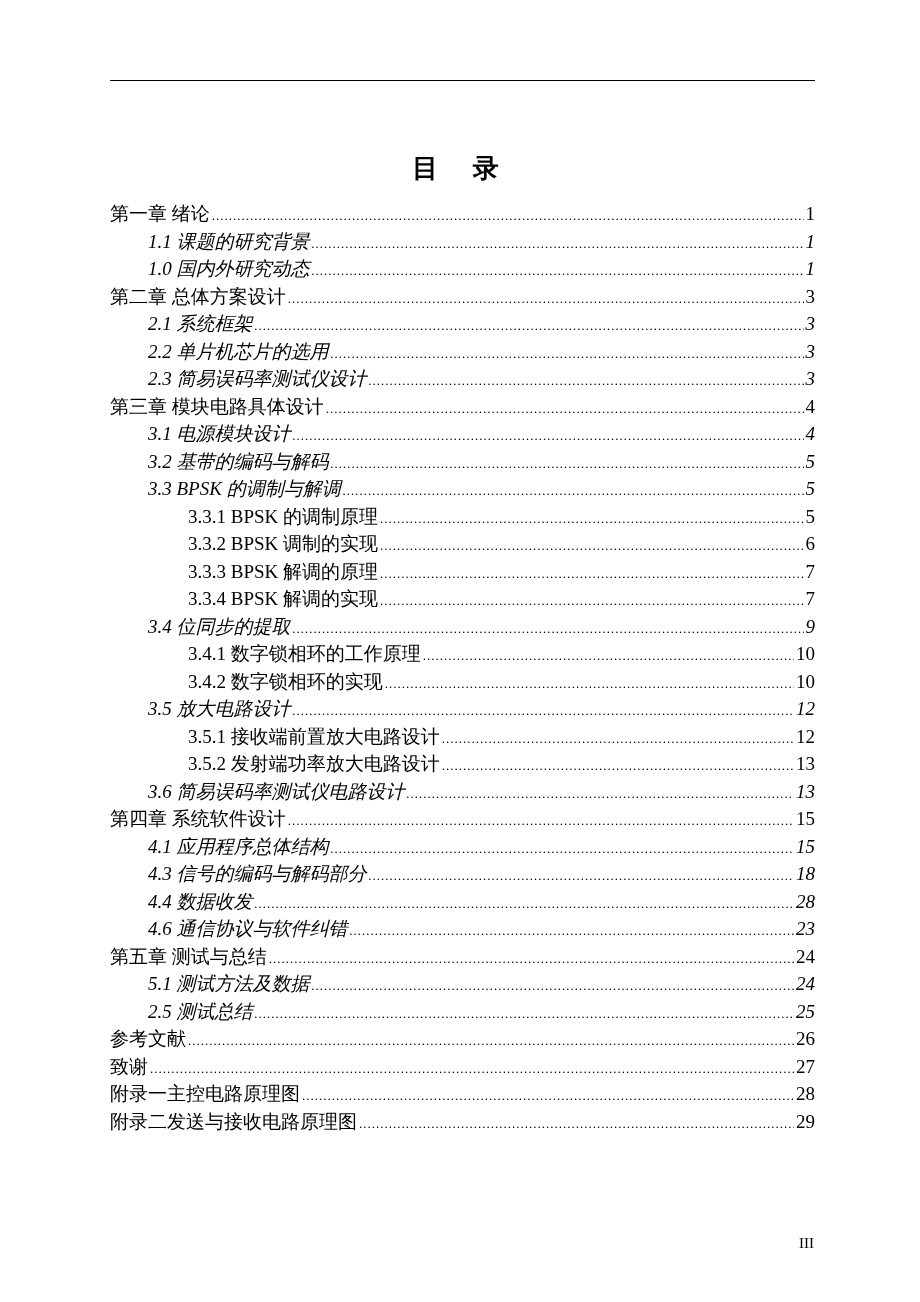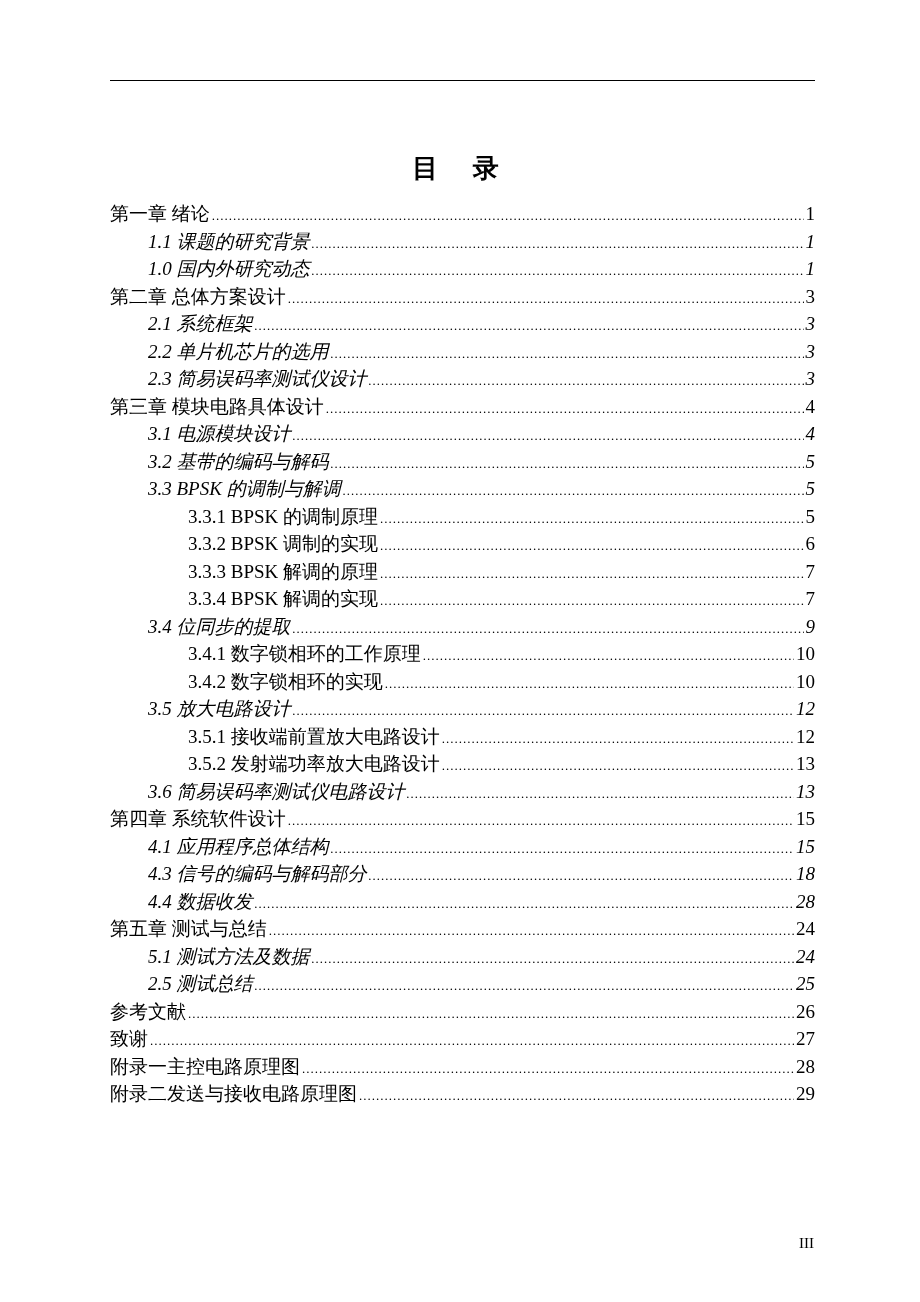--- a/index.html
+++ b/index.html
@@ -193,20 +193,25 @@
       <div class="toc-row l1 ind1">
         <span class="toc-label">4.3 信号的编码与解码部分</span>
         <span class="toc-leader"></span>
         <span class="toc-page">18</span>
       </div>
       <div class="toc-row l1 ind1">
         <span class="toc-label">4.4 数据收发</span>
         <span class="toc-leader"></span>
         <span class="toc-page">28</span>
       </div>
+      <div class="toc-row l1 ind1">
+        <span class="toc-label">4.6 通信协议与软件纠错</span>
+        <span class="toc-leader"></span>
+        <span class="toc-page">23</span>
+      </div>
       <div class="toc-row l0">
         <span class="toc-label">第五章  测试与总结</span>
         <span class="toc-leader"></span>
         <span class="toc-page">24</span>
       </div>
       <div class="toc-row l1 ind1">
         <span class="toc-label">5.1 测试方法及数据</span>
         <span class="toc-leader"></span>
         <span class="toc-page">24</span>
       </div>

